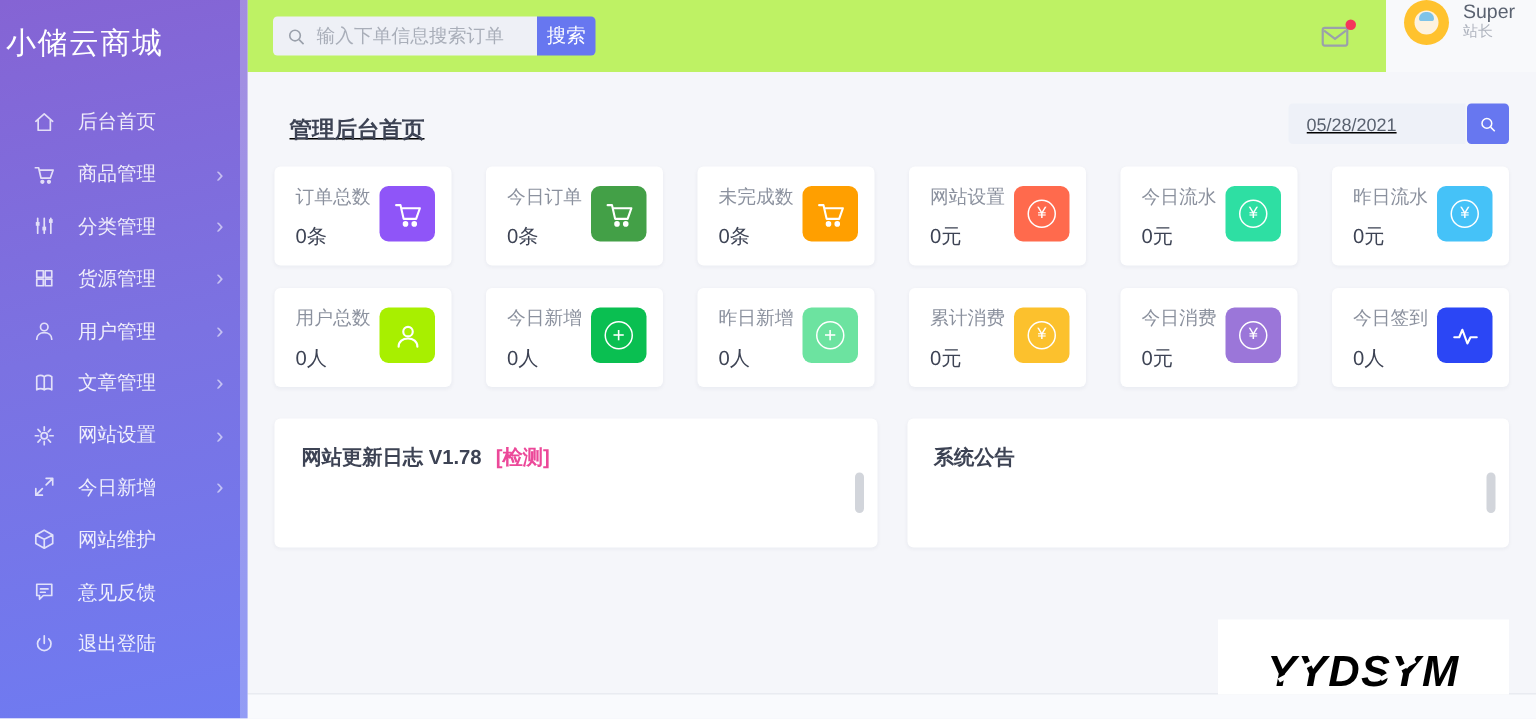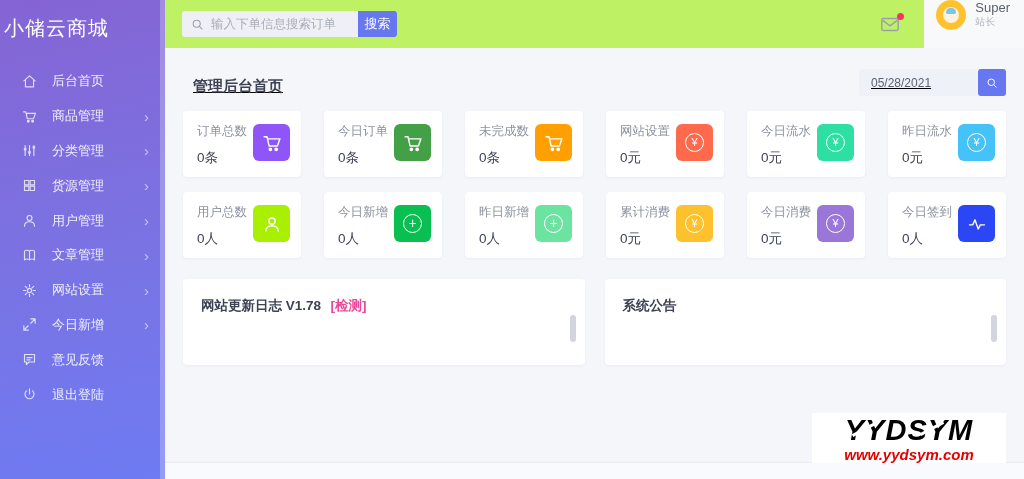--- a/index.html
+++ b/index.html
@@ -227,20 +227,28 @@
       <span class="chev">›</span>
     </li>
     <li class="nav-item">
       <span class="nicon">
           <svg viewBox="0 0 24 24">
             <path d="M14 3 h7 v7 M21 3 l-7 7 M10 21 H3 v-7 M3 21 l7-7"></path>
           </svg>
         </span>
       <span class="nlabel">今日新增</span>
       <span class="chev">›</span>
+    </li>
+    <li class="nav-item">
+      <span class="nicon">
+          <svg viewBox="0 0 24 24">
+            <path d="M12 2.5 L21 7.5 V16.5 L12 21.5 L3 16.5 V7.5 Z M12 12 V21.5 M3 7.5 L12 12 L21 7.5"></path>
+          </svg>
+        </span>
+      <span class="nlabel">网站维护</span>
     </li>
     <li class="nav-item">
       <span class="nicon">
           <svg viewBox="0 0 24 24">
             <path d="M4 4 h16 v12 h-9 l-4 4 v-4 h-3 z M8 9 h8 M8 12.5 h5"></path>
           </svg>
         </span>
       <span class="nlabel">意见反馈</span>
     </li>
     <li class="nav-item">
@@ -437,14 +445,13 @@
     </div>
   </div>
 </div>
 
 <div class="watermark">
   <div class="wm1"><span>YYDSYM</span>
     <span class="stripe s1"></span>
     <span class="stripe s2"></span>
     <span class="stripe s3"></span>
   </div>
-  <div class="wm2">www.yydsym.com</div>
 </div>
 
 </body></html>

